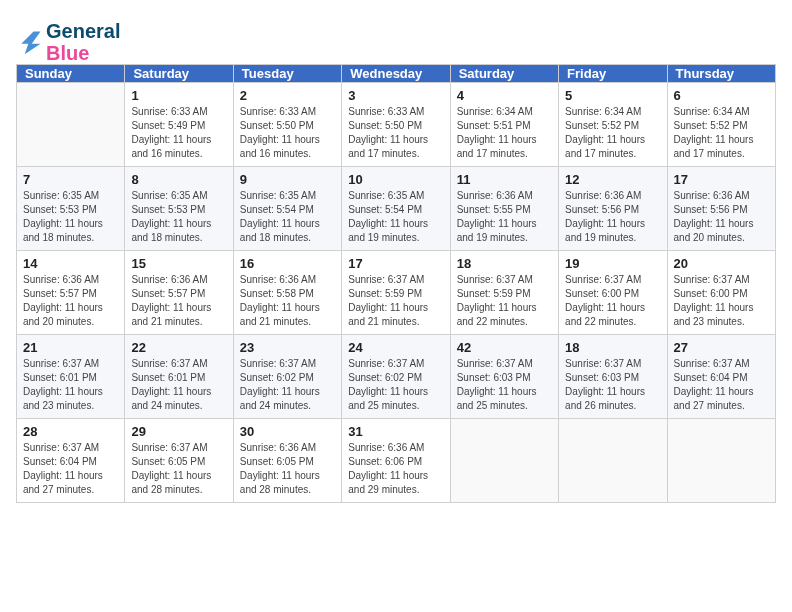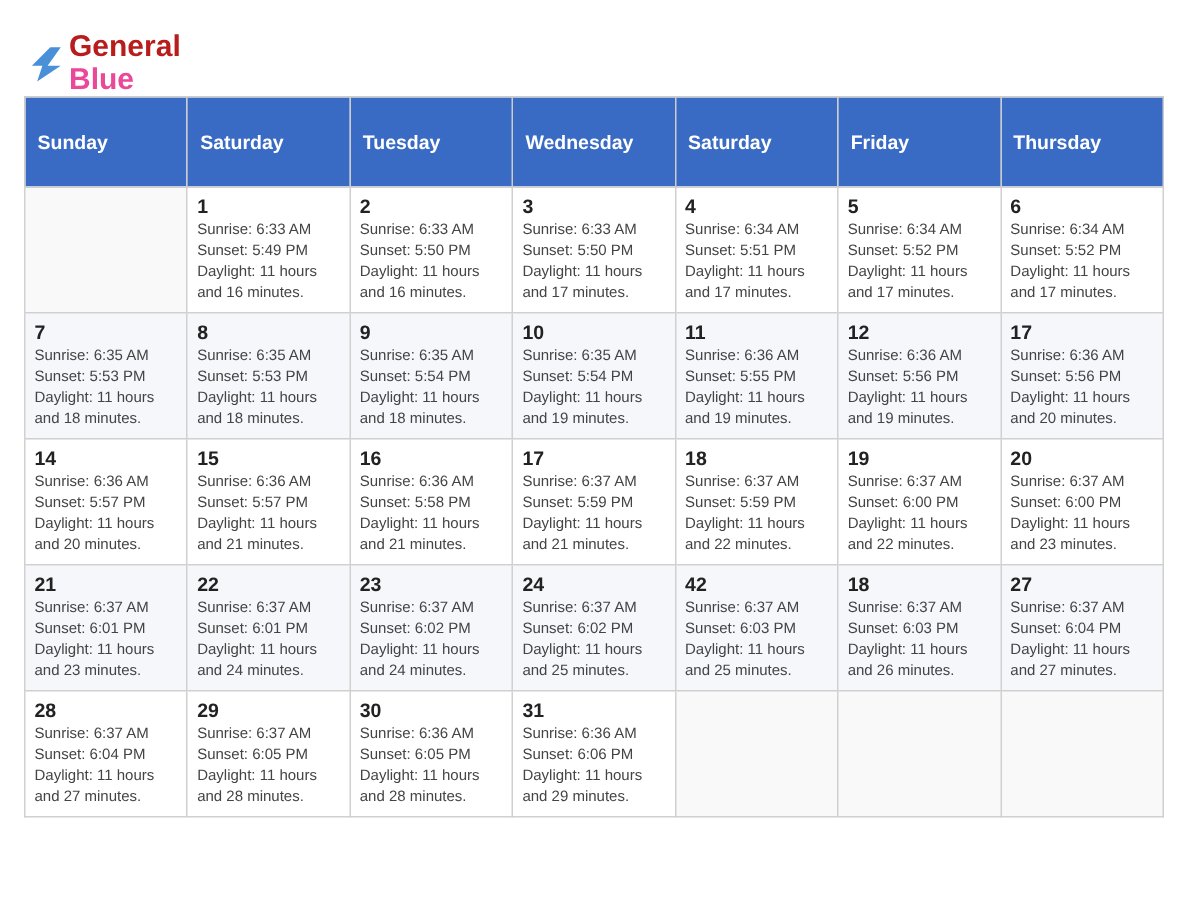--- a/index.html
+++ b/index.html
@@ -20,21 +20,21 @@
       float: left;
       margin-top: 4px;
     }
     .logo-text {
       font-size: 20px;
       font-weight: bold;
       color: #1a3c6b;
       line-height: 1.1;
     }
     .logo-text span {
-      color: #b91c1c;
+      color: #0c4a6e;
     }
     .logo-icon {
       width: 28px;
       height: 28px;
       margin-right: 2px;
     }
     .title {
       font-size: 36px;
       font-weight: bold;
       color: #222;
@@ -48,21 +48,21 @@
     .calendar {
       width: 100%;
       border-collapse: collapse;
       clear: both;
     }
     .calendar th {
       background-color: #3a6bc4;
       color: #fff;
       font-size: 13px;
       font-weight: bold;
-      padding: 22px 8px;
+      padding: 1px 8px;
       text-align: left;
       border: 1px solid #ccc;
     }
     .calendar td {
       vertical-align: top;
       padding: 5px 6px;
       border: 1px solid #d0d0d0;
       font-size: 10.5px;
       color: #333;
       width: calc(100% / 7);

